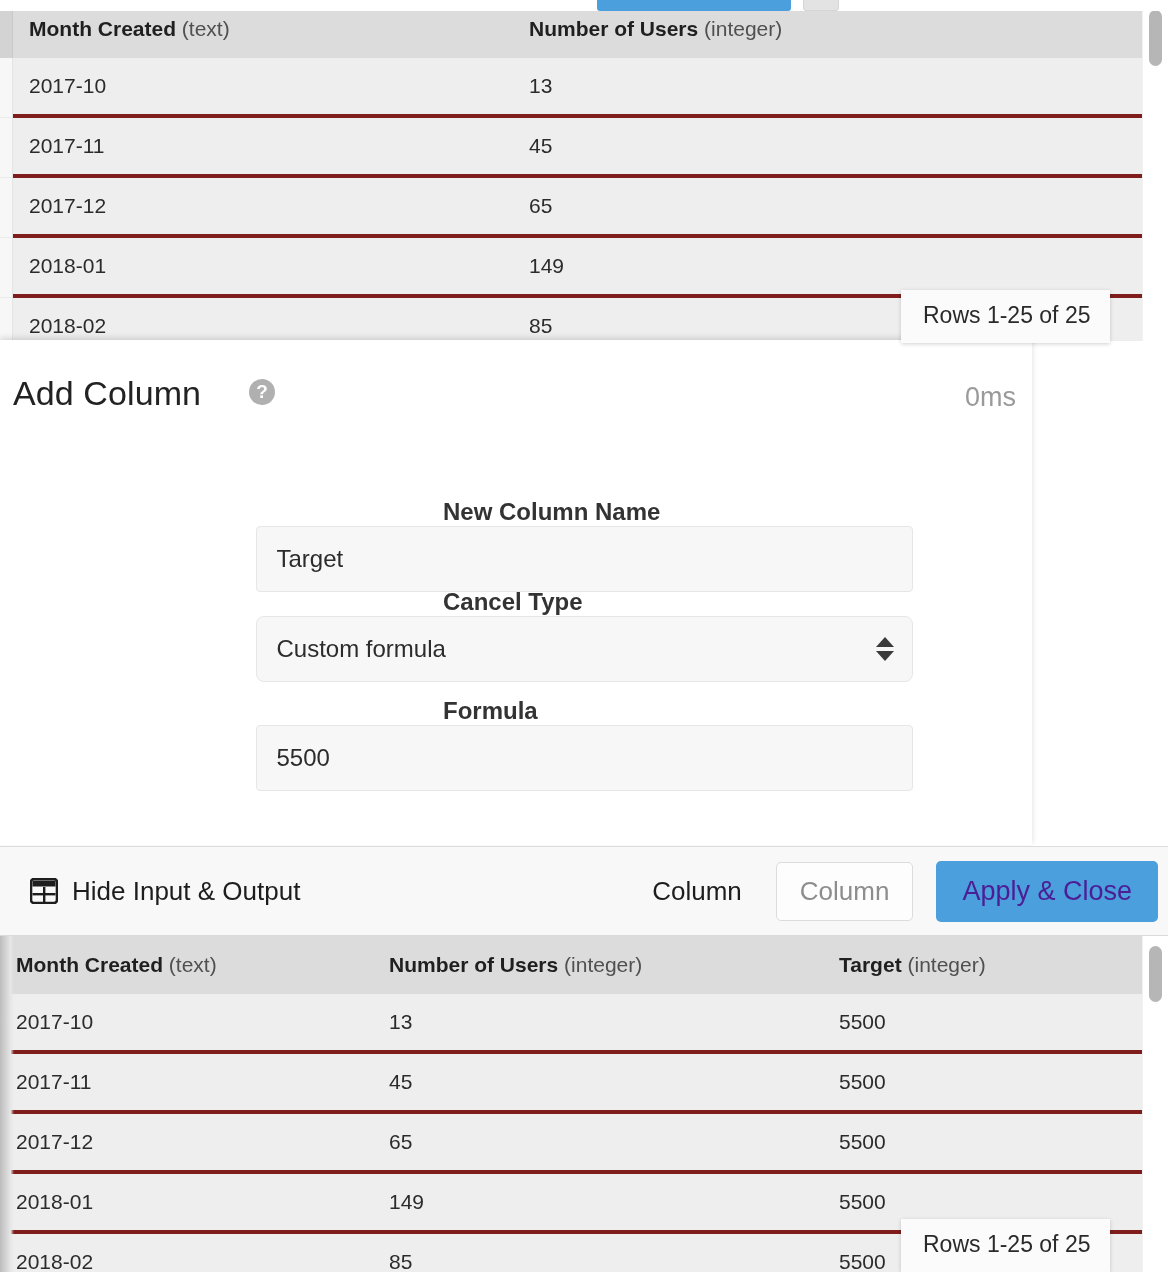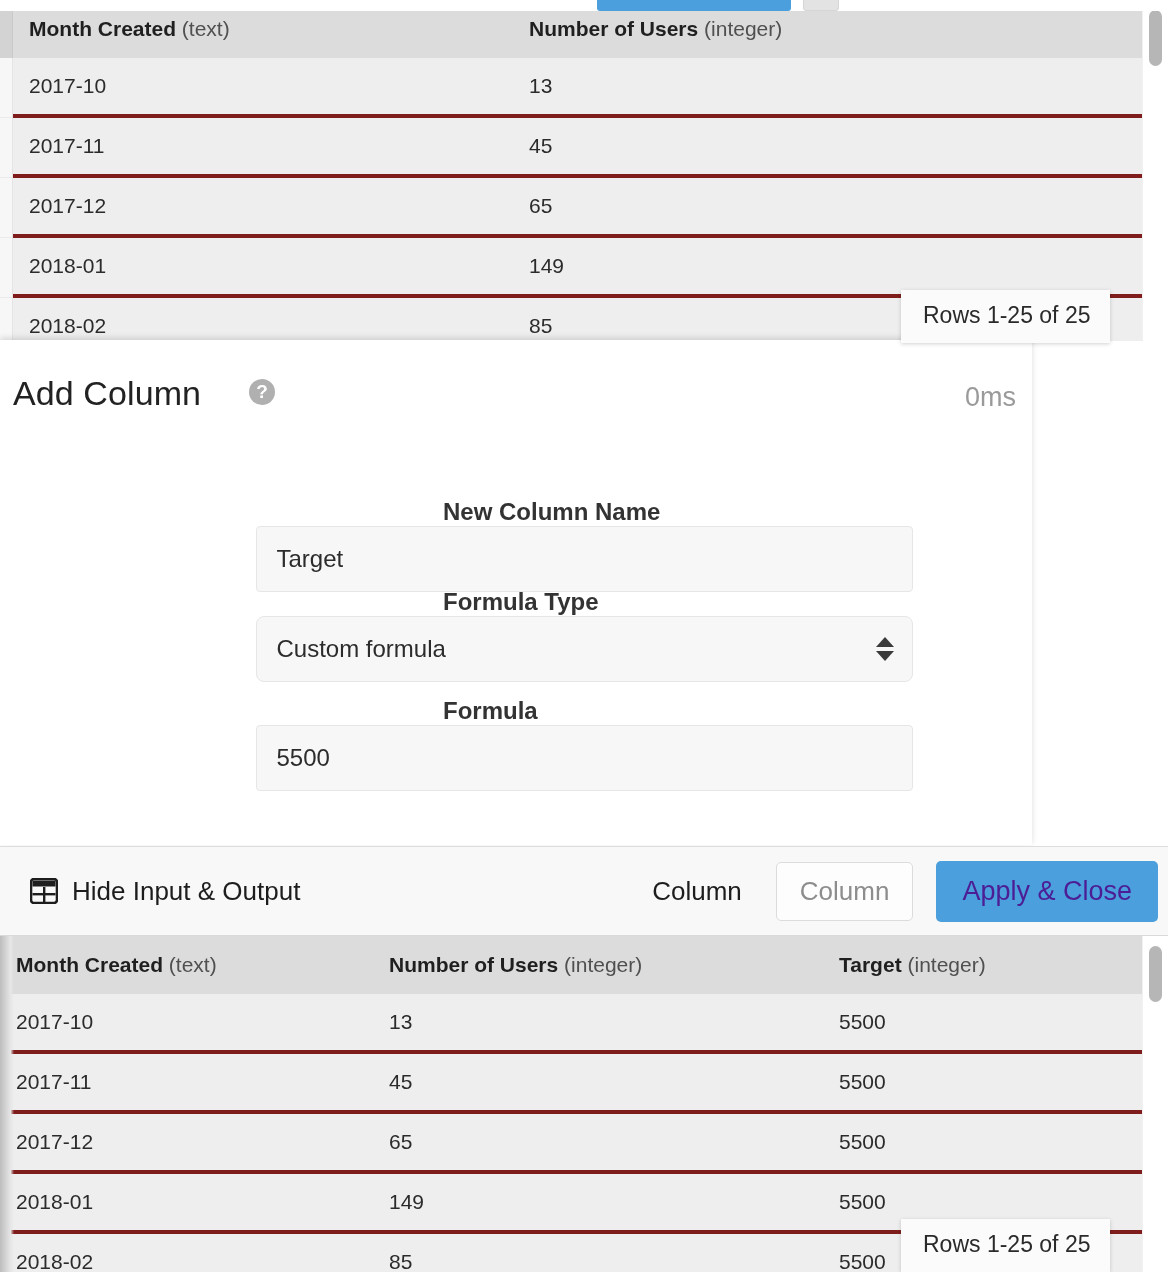--- a/index.html
+++ b/index.html
@@ -214,21 +214,21 @@
       <div class="panel-title">Add Column</div>
       <div class="panel-timer">0ms</div>
     </div>
 
     <div class="form-row" style="top:158px;">
       <div class="form-label">New Column Name</div>
       <div class="field">Target</div>
     </div>
 
     <div class="form-row" style="top:248px;">
-      <div class="form-label">Formula Type</div>
+      <div class="form-label">Cancel Type</div>
       <div class="field select">
         <span>Custom formula</span>
         <span class="sel-arrows">
           <span class="tri up"></span>
             <span class="tri down"></span>
         </span>
       </div>
     </div>
 
     <div class="form-row" style="top:357px;">

